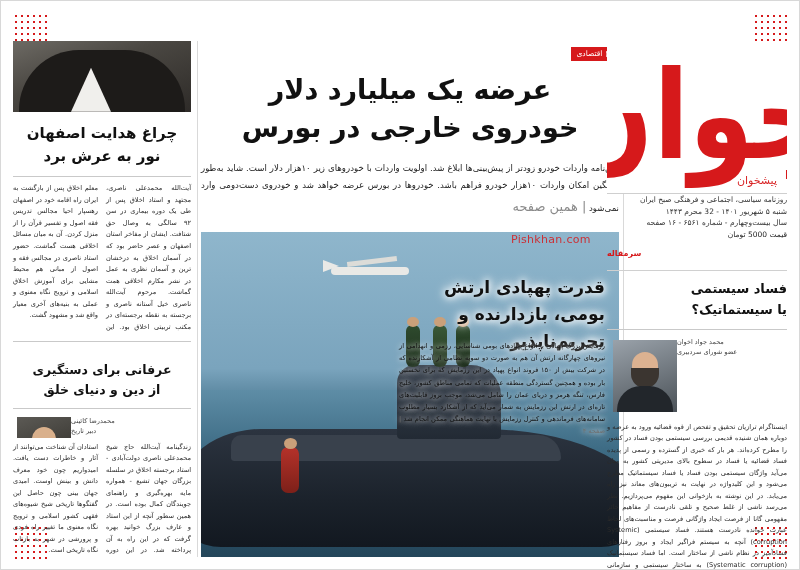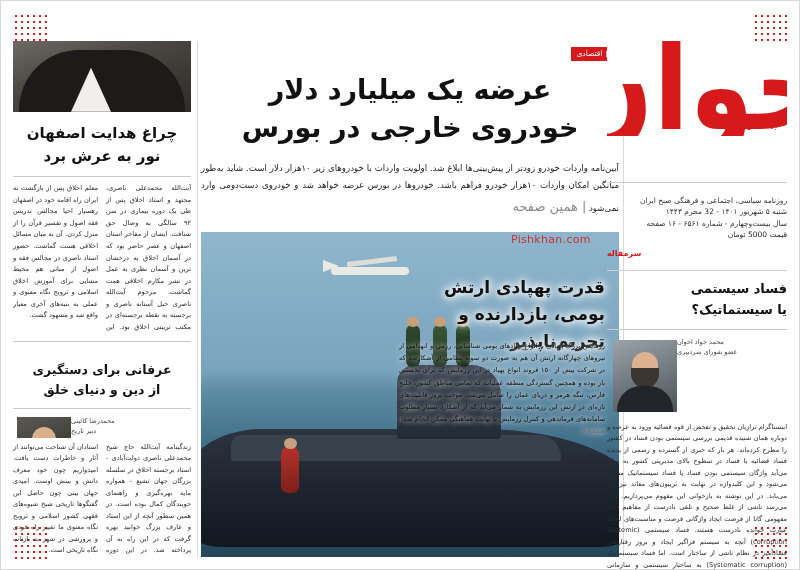--- a/index.html
+++ b/index.html
@@ -43,24 +43,23 @@
   .logo-sub {
     position: absolute;
     bottom: 6px; right: 10px;
     color: #d6191b;
     font-size: 11px;
     opacity: .95;
   }
   .masthead-meta {
     width: 180px;
     border-top: 1px solid #cfcfcf;
-    padding-top: 12px;
+    padding-top: 0;
     text-align: left;
     direction: rtl;
-    margin-top: 46px;
   }
   .masthead-meta div {
     font-size: 7.5px;
     color: #333;
     line-height: 1.55;
     text-align: right;
   }
   .masthead-meta .price { color: #222; }
 
   

